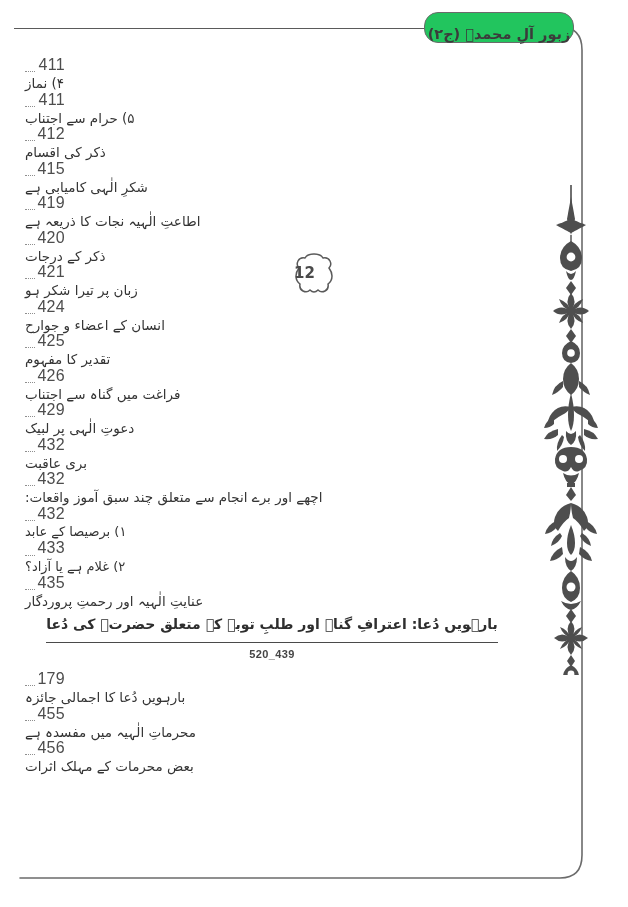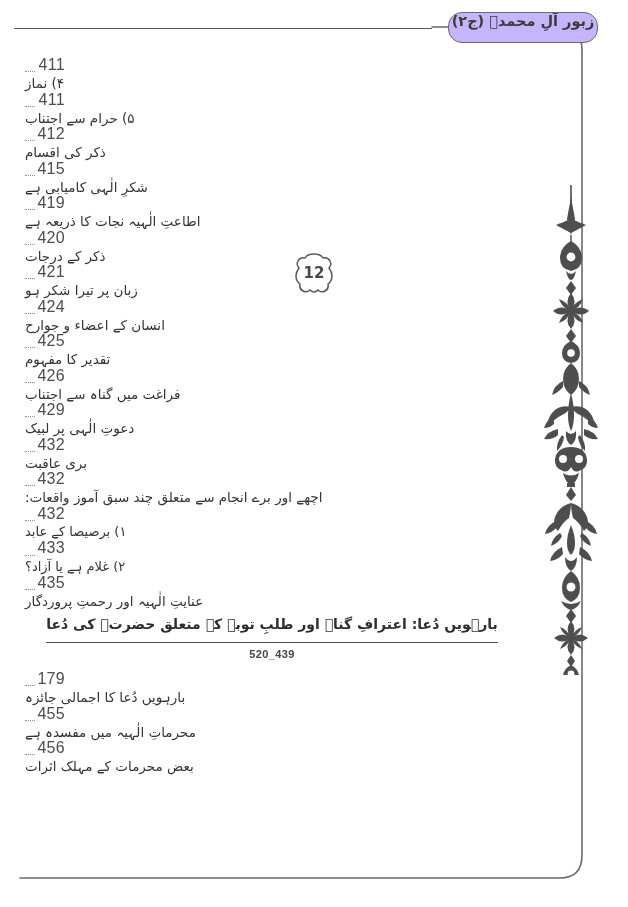--- a/index.html
+++ b/index.html
@@ -26,26 +26,25 @@
 
   
   #header-cartouche {
     position: absolute;
     left: 424px;
     top: 12px;
     width: 148px;
     height: 29px;
     border: 1.4px solid #6b6b6b;
     border-radius: 14px / 14px;
-    background: #c4b5fd;
+    background: #22c55e;
     display: flex;
-    align-items: flex-start;
+    align-items: flex-end;
     justify-content: center;
     z-index: 4;
-    margin-left: 24px;
   }
   #header-title {
     font-family: "DejaVu Sans", sans-serif;
     font-size: 14.5px;
     font-weight: 700;
     color: #3b3b3b;
     direction: rtl;
     white-space: nowrap;
     letter-spacing: -0.2px;
   }
@@ -72,21 +71,20 @@
   }
   #page-number-badge {
     position: absolute;
     left: 50%;
     top: 253px;
     transform: translateX(-50%);
     width: 40px;
     height: 40px;
     display: flex;
     align-items: center;
-    justify-content: center;
     z-index: 5;
   }
   #page-number-text {
     font-family: "DejaVu Sans", sans-serif;
     font-size: 15px;
     font-weight: 700;
     color: #4a4a4a;
     position: relative;
     z-index: 2;
   }

